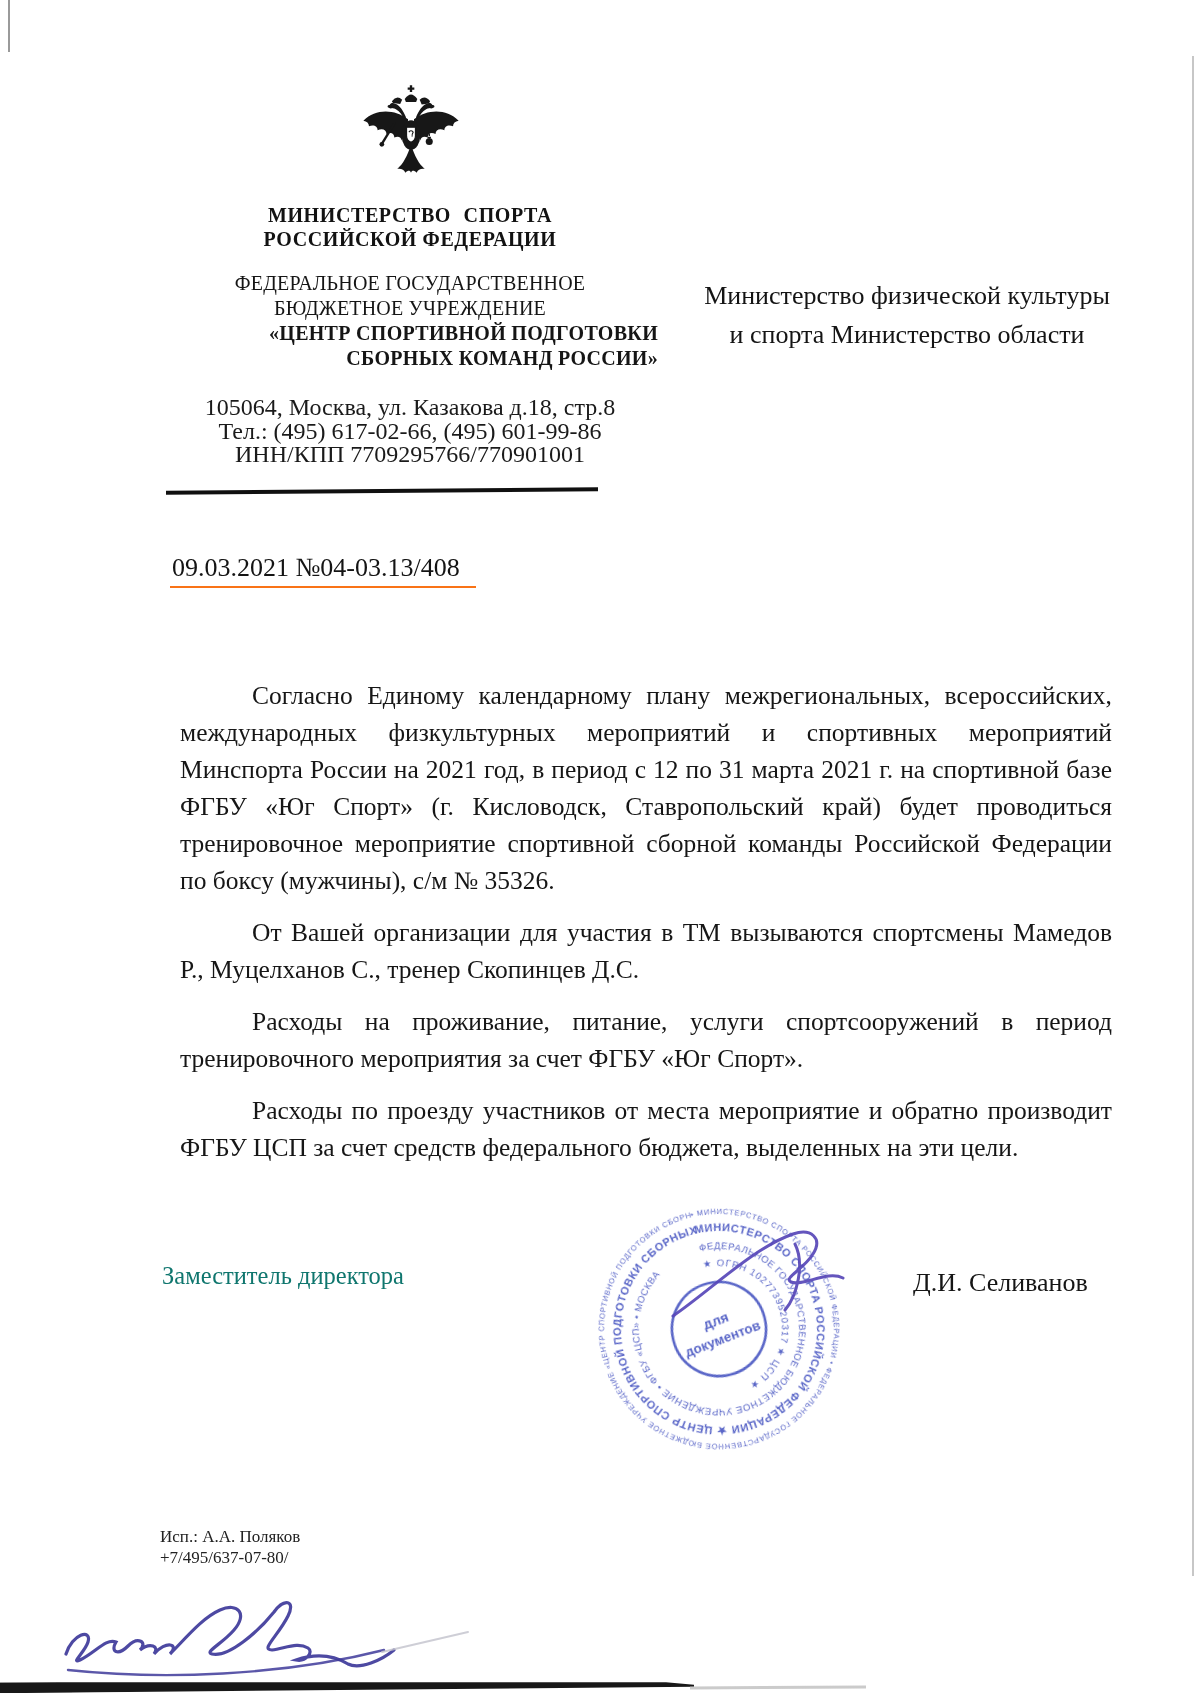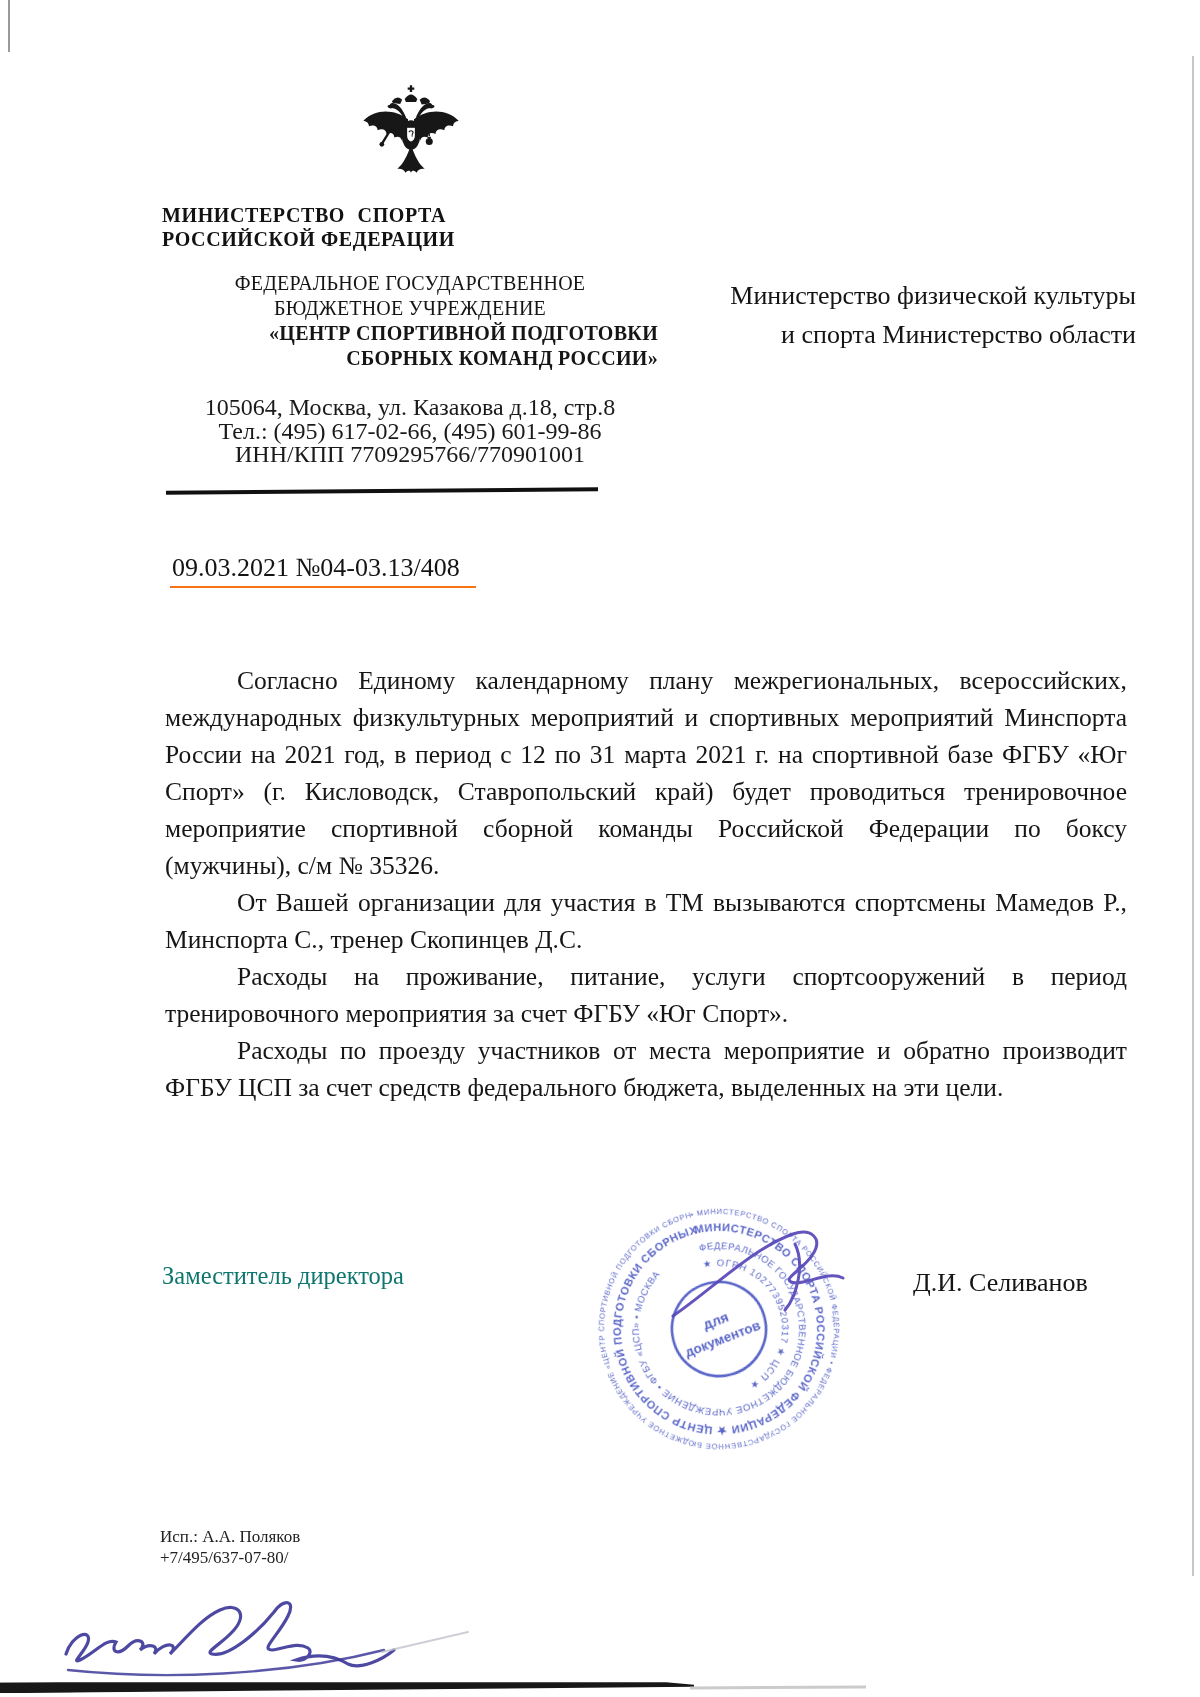--- a/index.html
+++ b/index.html
@@ -10,57 +10,57 @@
     background:#fff;
     font-family:"Liberation Serif","DejaVu Serif",serif;
     color:#1b1b1b;
     overflow:hidden;
   }
   .abs{position:absolute;}
   
   .emblem{left:357px;top:82px;width:108px;height:112px;}
   .ministry-title{
     left:162px;top:203px;width:496px;
-    font-weight:bold;font-size:20px;line-height:24px;
+    text-align:center;font-weight:bold;font-size:20px;line-height:24px;
     letter-spacing:.6px;color:#121212;
   }
   .ministry-title .l1{word-spacing:7px;}
   .org-name{
     left:162px;top:271px;width:496px;
     text-align:center;font-size:20px;line-height:25px;color:#151515;
     letter-spacing:.2px;
   }
   .org-name .bold{font-weight:bold;letter-spacing:.3px;text-align:right;}
   .address{
     left:162px;top:396px;width:496px;
     text-align:center;font-size:24px;line-height:23.5px;color:#1a1a1a;
   }
   .divider{
     left:166px;top:489px;width:432px;height:4px;background:#101010;
     transform:rotate(-0.45deg);
   }
   
   .recipient{
     left:678px;top:276px;width:458px;
-    text-align:right;font-size:26px;line-height:39px;color:#141414;
+    text-align:center;font-size:26px;line-height:39px;color:#141414;
   }
   
   .reference{
     left:170px;top:553px;
     font-size:26px;color:#141414;
     border-bottom:2px solid #f97316;
     padding:0 16px 3px 2px;
   }
   
   .body-text{
     left:165px;top:662px;width:962px;
     font-size:25.5px;line-height:37px;
     text-align:justify;color:#161616;
   }
-  .body-text p{margin:0;text-indent:72px;}
+  .body-text p{margin:15px;text-indent:72px;}
   
   .sig-title{left:162px;top:1262px;font-size:24.5px;color:#0f766e;}
   .sig-name{left:913px;top:1268px;font-size:26px;color:#151515;}
   
   .stamp{left:593px;top:1203px;width:252px;height:252px;opacity:.84;}
   .stamp-sig{left:645px;top:1216px;width:228px;height:116px;}
   
   .executor{left:160px;top:1527px;font-size:17px;line-height:20.5px;color:#222;}
   
   .big-signature{left:52px;top:1588px;width:424px;height:96px;}
@@ -137,21 +137,21 @@
 
   <div class="abs recipient">
     <div>Министерство физической культуры</div>
     <div>и спорта Министерство области</div>
   </div>
 
   <div class="abs reference">09.03.2021 №04-03.13/408</div>
 
   <div class="abs body-text">
     <p>Согласно Единому календарному плану межрегиональных, всероссийских, международных физкультурных мероприятий и спортивных мероприятий Минспорта России на 2021 год, в период с 12 по 31 марта 2021 г. на спортивной базе ФГБУ «Юг Спорт» (г. Кисловодск, Ставропольский край) будет проводиться тренировочное мероприятие спортивной сборной команды Российской Федерации по боксу (мужчины), с/м № 35326.</p>
-    <p>От Вашей организации для участия в ТМ вызываются спортсмены Мамедов Р., Минспорта С., тренер Скопинцев Д.С.</p>
+    <p>От Вашей организации для участия в ТМ вызываются спортсмены Мамедов Р., Муцелханов С., тренер Скопинцев Д.С.</p>
     <p>Расходы на проживание, питание, услуги спортсооружений в период тренировочного мероприятия за счет ФГБУ «Юг Спорт».</p>
     <p>Расходы по проезду участников от места мероприятие и обратно производит ФГБУ ЦСП за счет средств федерального бюджета, выделенных на эти цели.</p>
   </div>
 
   <div class="abs sig-title">Заместитель директора</div>
   <div class="abs sig-name">Д.И. Селиванов</div>
 
   <svg class="abs stamp" viewBox="0 0 252 252" aria-hidden="true">
     <defs>
       <path id="r1" d="M126 11 a115 115 0 1 1 -0.02 0"></path>

